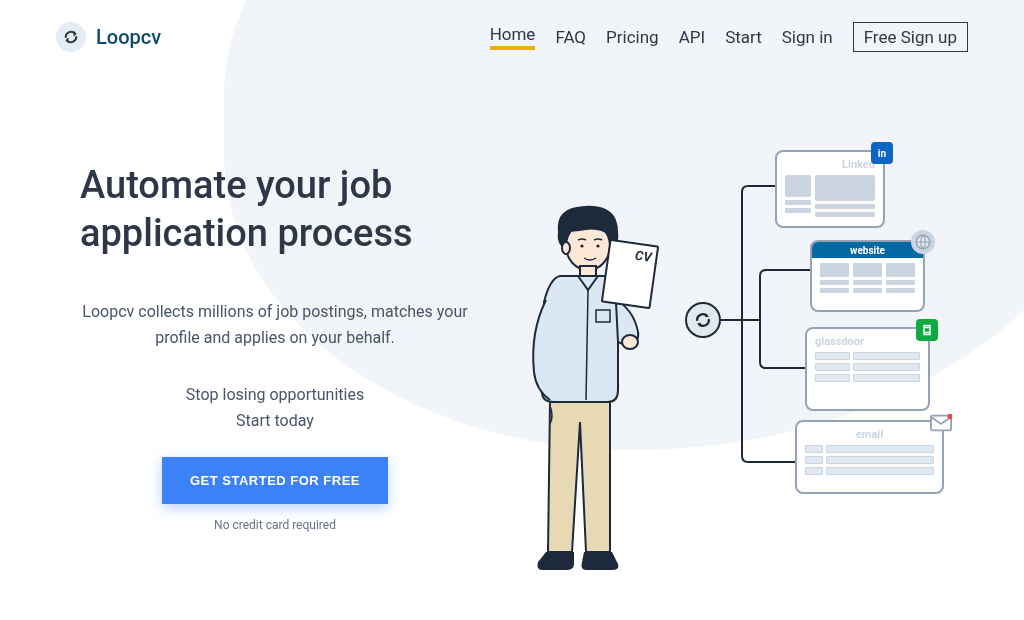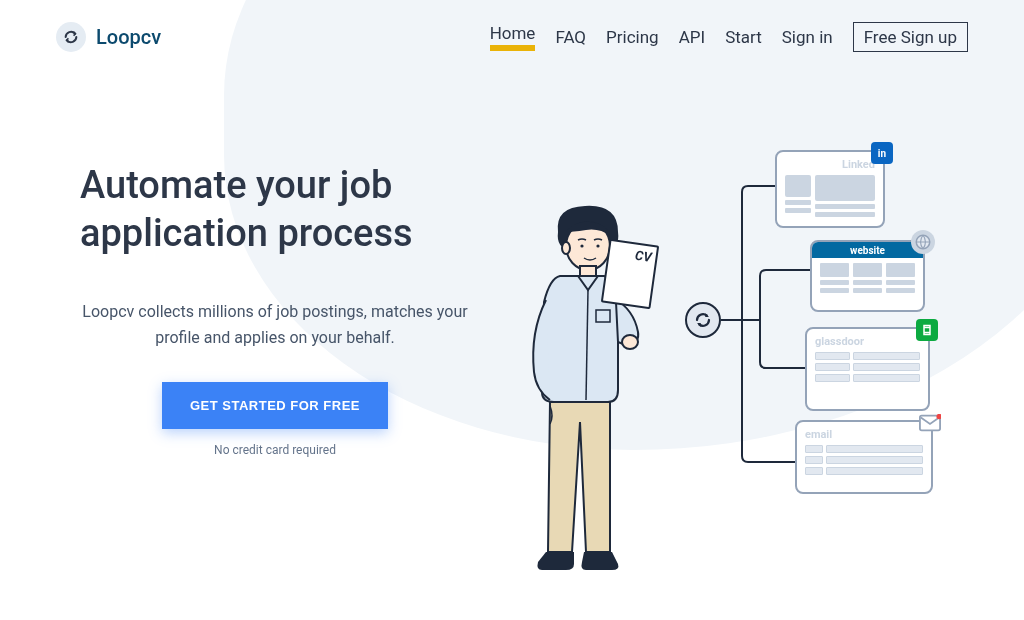--- a/index.html
+++ b/index.html
@@ -54,21 +54,21 @@
   align-items: center;
   gap: 20px;
 }
 .nav a {
   font-size: 17px;
   color: #2d3748;
   text-decoration: none;
   cursor: pointer;
 }
 .nav a.active {
-  border-bottom: 6px solid #eab308;
+  border-bottom: 4px solid #eab308;
   padding-bottom: 2px;
 }
 .nav a.signup {
   border: 1.5px solid #2d3748;
   padding: 4px 10px;
   text-align: right;
 }
 .hero {
   position: relative;
   z-index: 2;
@@ -210,21 +210,21 @@
 .card2 .header-bar span { font-size:10px; font-weight:700; color:#fff; }
 .card2 .grid { display:flex; gap:4px; }
 .card2 .gcol { flex:1; display:flex; flex-direction:column; gap:3px;}
 
 .card3 { left: 315px; top: 165px; width: 125px; height: 84px; }
 .card3 .card-badge { background: #0caa41; }
 .card3 .rows { display:flex; flex-direction:column; gap:3px; margin-top:3px;}
 .card3 .row { display:flex; gap:3px; }
 .card3 .cell { flex:1; height:8px; background:#e2e8f0; border:1px solid #cbd5e1; border-radius:1px;}
 
-.card4 { left: 305px; top: 258px; width: 138px; height: 74px; }
+.card4 { left: 305px; top: 258px; width: 149px; height: 74px; text-align: center; }
 .card4 .card-badge { background:transparent; }
 .card4 .rows { display:flex; flex-direction:column; gap:3px; margin-top:3px;}
 .card4 .row { display:flex; gap:3px; }
 .card4 .cell { flex:1; height:8px; background:#e2e8f0; border:1px solid #cbd5e1; border-radius:1px;}
 
 
 .connectors {
   position: absolute;
   left: 0; top: 0;
   pointer-events: none;
@@ -255,20 +255,24 @@
     <a>Start</a>
     <a>Sign in</a>
     <a class="signup">Free Sign up</a>
   </nav>
 </header>
 
 <section class="hero">
   <div class="hero-left">
     <h1 class="hero-title">Automate your job application process</h1>
     <p class="hero-desc">Loopcv collects millions of job postings, matches your profile and applies on your behalf.</p>
+    <p class="hero-sub">
+      <span>Stop losing opportunities</span><br>
+      <span>Start today</span>
+    </p>
     <div class="cta-wrap">
       <button class="cta-btn">GET STARTED FOR FREE</button>
       <span class="cta-note">No credit card required</span>
     </div>
   </div>
 
   <div class="hero-right">
 
     <svg class="connectors" width="500" height="440">
       <path d="M231 158 L252 158 L252 30 Q252 24 258 24 L285 24" stroke="#1e293b" stroke-width="2" fill="none"></path>

